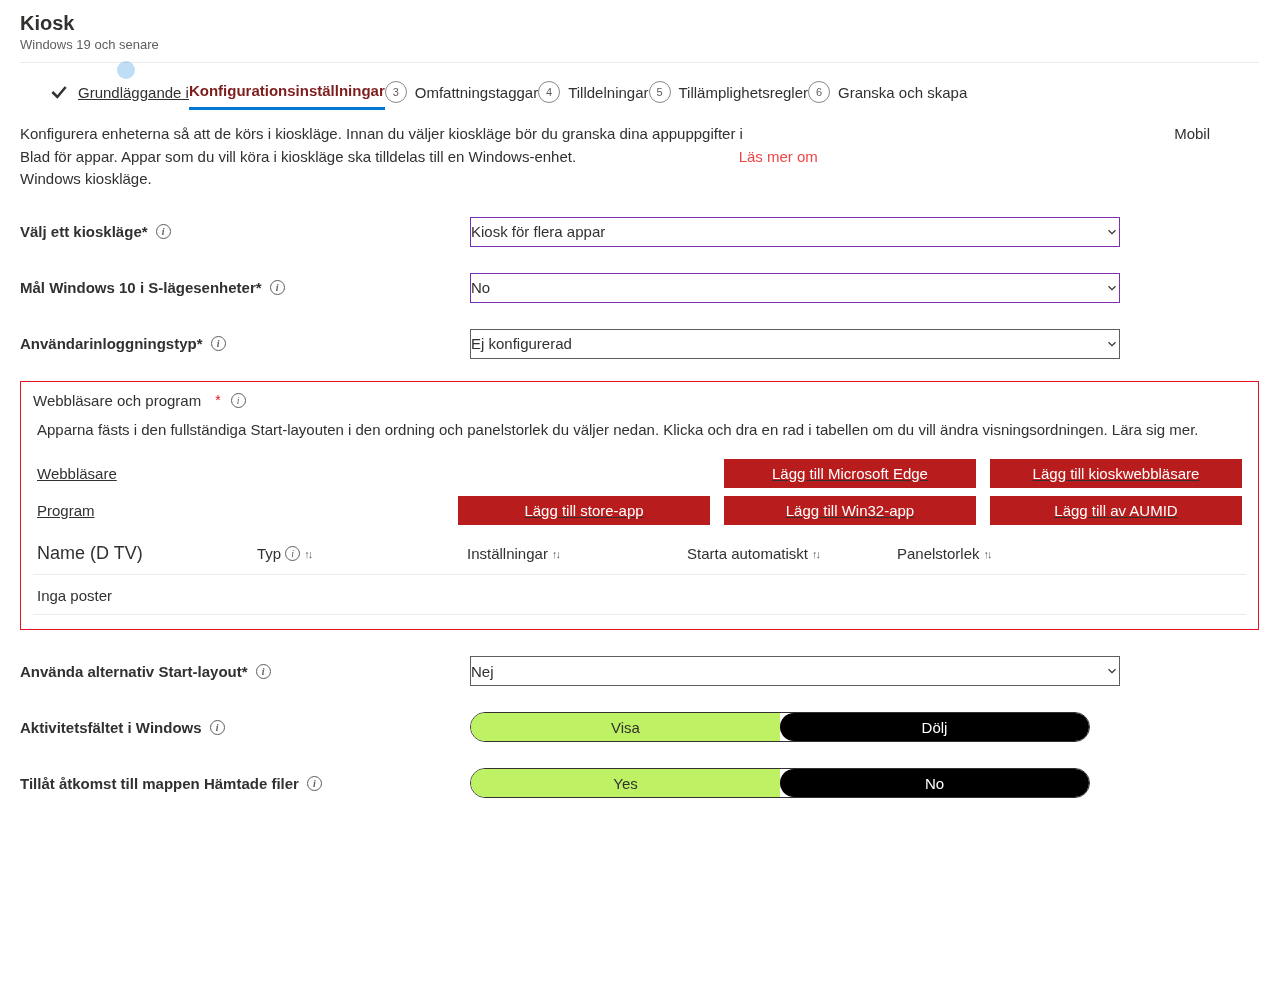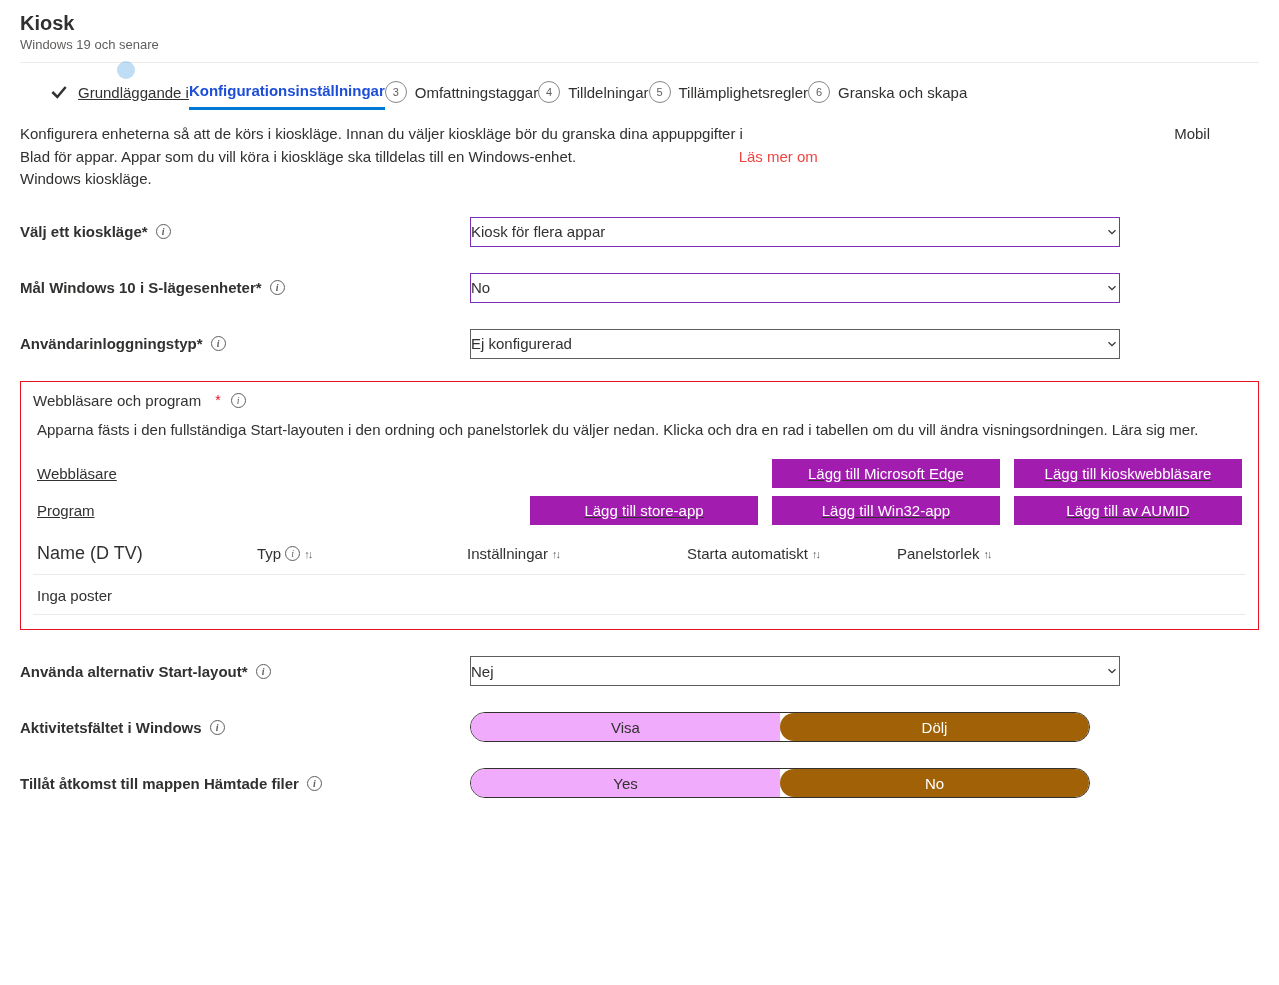--- a/index.html
+++ b/index.html
@@ -18,21 +18,21 @@
 
   .tabs {
     display: flex;
     align-items: center;
     padding: 18px 0 0 28px;
     flex-wrap: wrap;
   }
   .tab { display: flex; align-items: center; gap: 8px; cursor: pointer; padding-bottom: 8px; }
   .tab-label { font-size: 15px; }
   .tab.active { border-bottom: 3px solid #0078d4; }
-  .tab.active .tab-label { color: #1d4ed8; font-weight: 600; }
+  .tab.active .tab-label { color: #7f1d1d; font-weight: 600; }
   .tab .stepnum {
     width: 22px; height: 22px; border-radius: 50%;
     border: 1px solid #8a8886; display: inline-flex;
     align-items: center; justify-content: center; font-size: 11px;
     color: #605e5c;
   }
   .tab.done .check {
     width: 22px; height: 22px; display: inline-flex;
     align-items: center; justify-content: center;
     font-size: 16px; font-weight: bold;
@@ -82,23 +82,23 @@
     margin-top: 22px;
     padding: 10px 12px 14px 12px;
   }
   .section-head { display:flex; align-items:center; gap: 10px; font-size: 15px; }
   .red-star { color: #e81123; font-size: 14px; margin-left: 4px; }
   .section-desc { font-size: 15px; line-height: 1.5; margin: 10px 4px 18px 4px; }
   .lrow { display:flex; align-items:center; margin: 8px 4px; gap: 12px; text-decoration: underline; }
   .lrow .rlabel { width: 320px; font-size: 15px; }
   .btns { display:flex; gap: 14px; margin-left:auto; flex-wrap:wrap; }
   .btn {
-    background: #a21caf; color: #fff; border: none;
+    background: #b91c1c; color: #fff; border: none;
     padding: 6px 0; font-size: 15px; cursor: pointer;
-    width: 228px; text-align:center;
+    width: 252px; text-align:center;
   }
   .table-head {
     display:flex; align-items:center; margin-top: 12px; padding: 6px 4px 10px 4px;
     border-bottom: 1px solid #edebe9; gap: 10px;
     font-size: 15px;
   }
   .th { display:flex; align-items:center; gap:4px; }
   .th.name { width: 210px; font-size: 18px; }
   .th.typ  { width: 200px; }
   .th.inst { width: 210px; }
@@ -106,23 +106,23 @@
   .th.panel{ width: 180px; }
   .sorticons { font-size: 11px; color:#605e5c; letter-spacing:-2px; }
   .table-empty { padding: 12px 4px 10px 4px; font-size: 15px; border-bottom: 1px solid #edebe9;}
 
   .toggle-group {
     display:flex; border:1px solid #323130; border-radius: 18px;
     overflow:hidden; width: 620px; height: 30px;
   }
   .toggle-opt {
     flex:1; display:flex; align-items:center; justify-content:center;
-    font-size: 15px; cursor:pointer; background:#f0abfc;
-  }
-  .toggle-opt.selected { background:#a16207; color:#fff; border-radius: 18px; }
+    font-size: 15px; cursor:pointer; background:#bef264;
+  }
+  .toggle-opt.selected { background:#000000; color:#fff; border-radius: 18px; }
 
   .u { text-decoration: underline; }
 </style>
 </head>
 <body>
 
 <div class="header">
   <div class="title">Kiosk</div>
   <div class="subtitle">Windows 19 och senare</div>
 </div>

